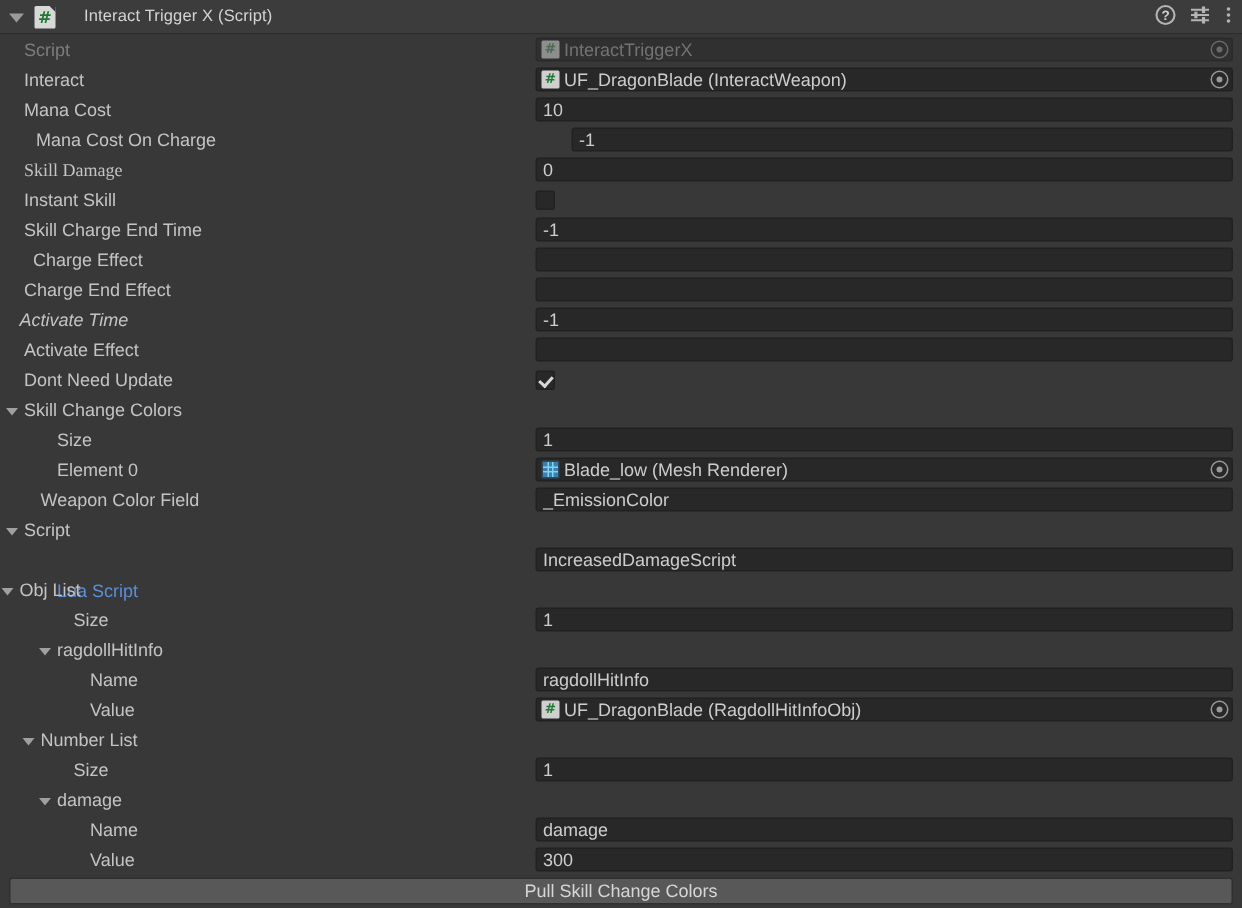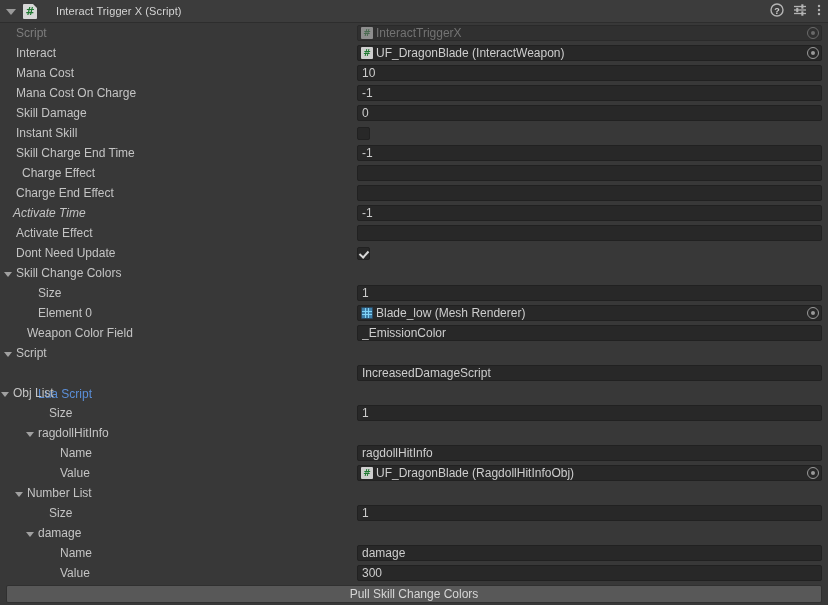--- a/index.html
+++ b/index.html
@@ -319,31 +319,31 @@
       <div class="row-label" style="padding-left: 16px;">
         <span class="lbl-text">Mana Cost</span>
       </div>
       <div class="field-wrap">
         <div class="field">
           <span class="objlabel">10</span>
         </div>
       </div>
     </div>
     <div class="row">
-      <div class="row-label" style="padding-left: 16px;">
+      <div class="row-label" style=" margin-left: 24px;">
         <span class="lbl-text">Mana Cost On Charge</span>
       </div>
       <div class="field-wrap">
         <div class="field">
           <span class="objlabel">-1</span>
         </div>
       </div>
     </div>
     <div class="row">
-      <div class="row-label" style="padding-left: 16px;">
+      <div class="row-label" style="padding-left: 16px; font-family: Liberation Serif, serif;">
         <span class="lbl-text">Skill Damage</span>
       </div>
       <div class="field-wrap">
         <div class="field">
           <span class="objlabel">0</span>
         </div>
       </div>
     </div>
     <div class="row">
       <div class="row-label" style="padding-left: 16px;">

